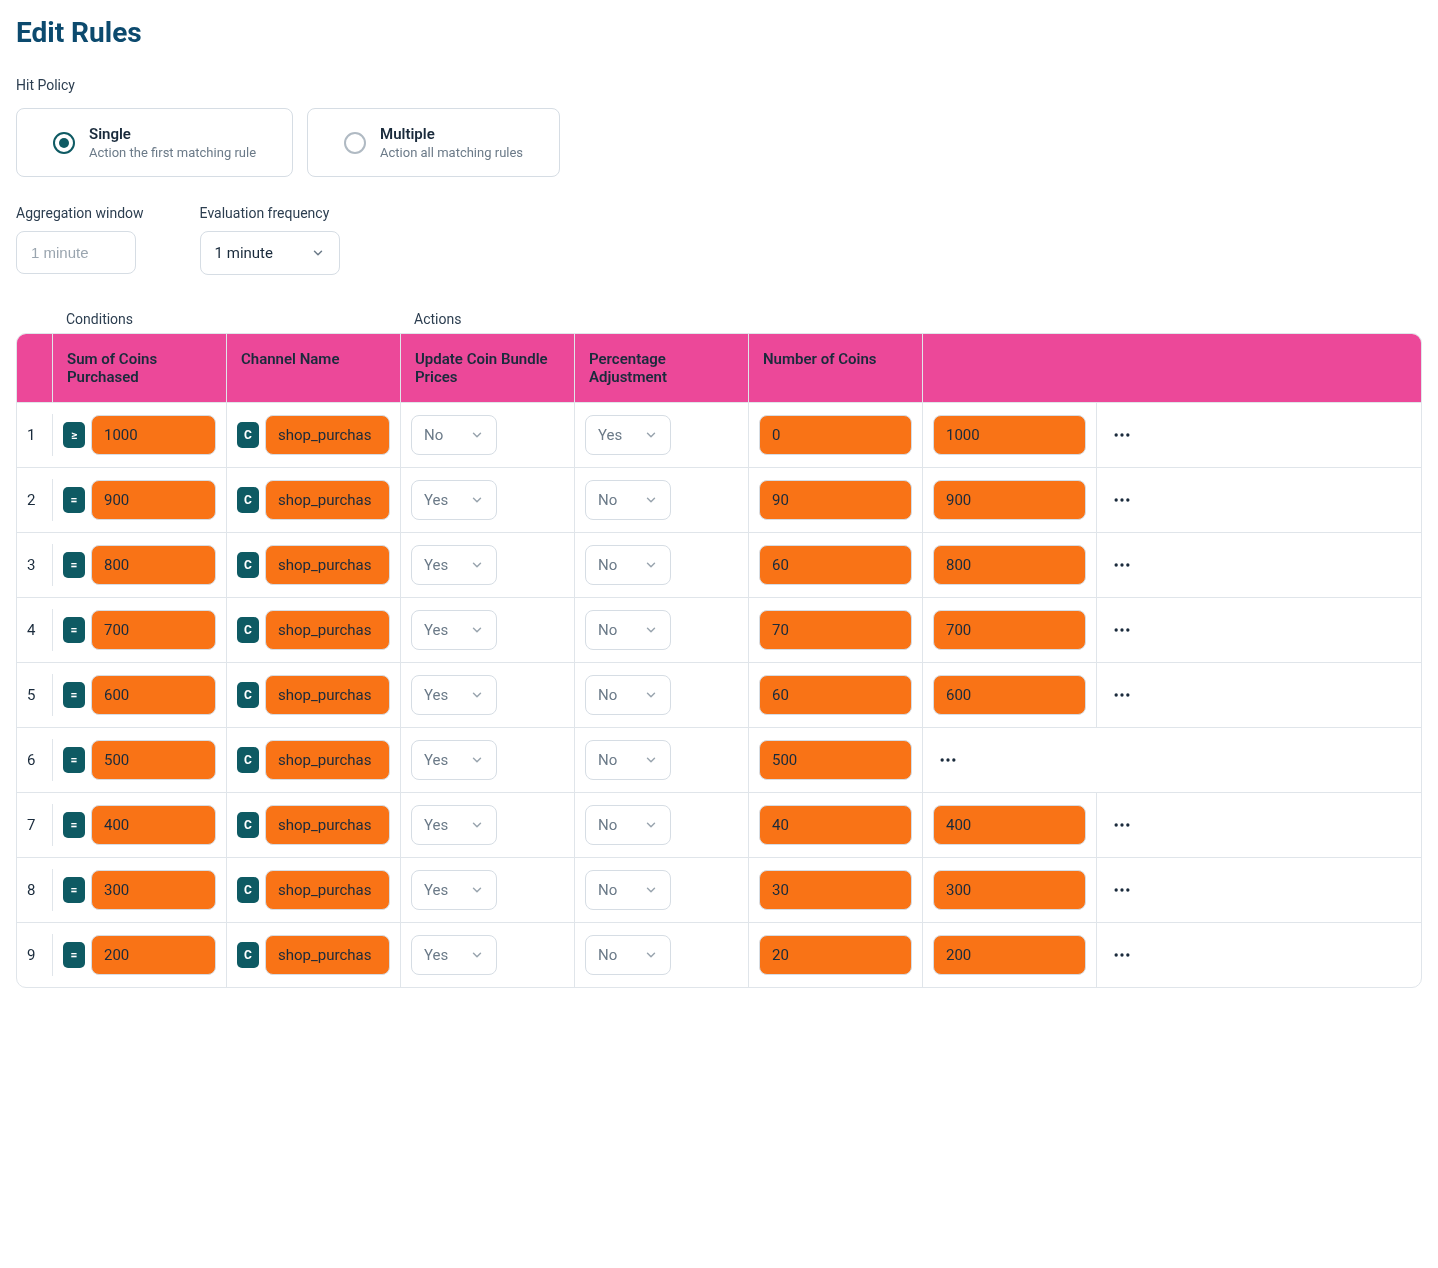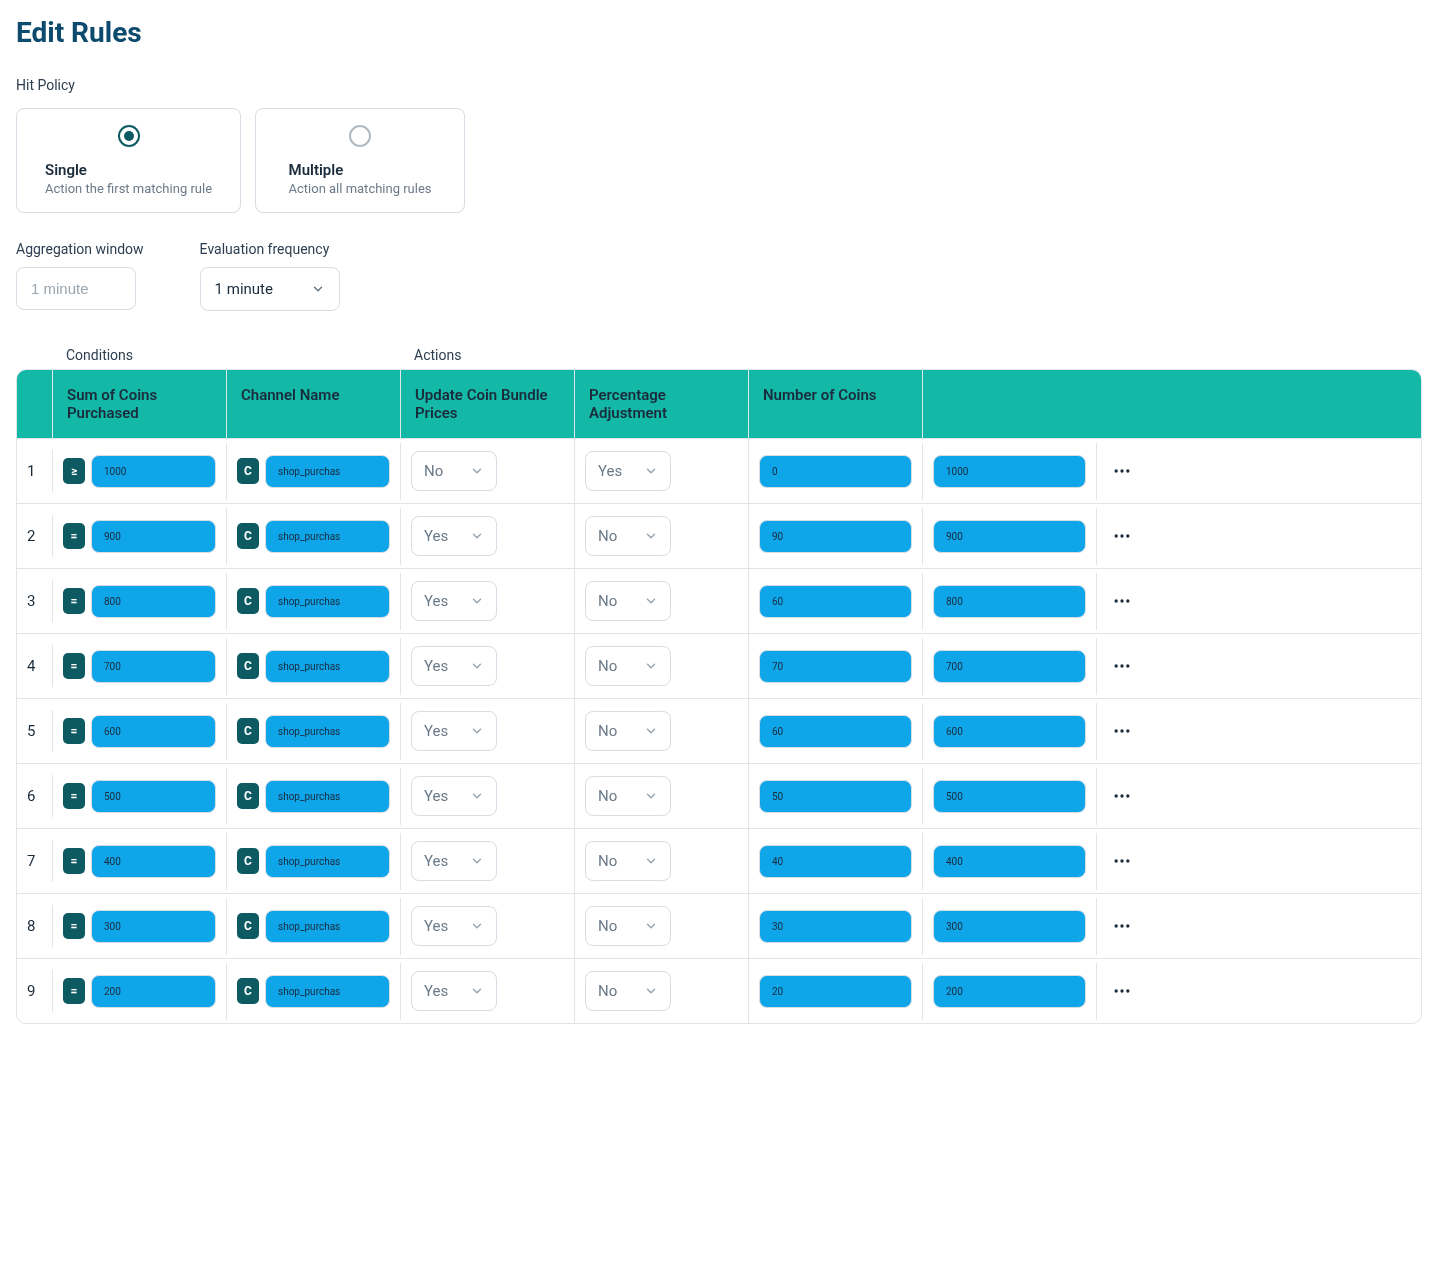--- a/index.html
+++ b/index.html
@@ -22,27 +22,26 @@
       margin-bottom: 15px;
     }
     .hit-policy-group {
       display: flex;
       gap: 14px;
       margin-bottom: 28px;
     }
     .radio-card {
       border: 1px solid #d6dde4;
       border-radius: 8px;
-      padding: 16px 28px;
+      padding: 16px 36px;
       display: flex;
       align-items: center;
       gap: 14px;
       cursor: pointer;
       min-width: 210px;
-      flex-direction: column;
     }
     .radio-outer {
       width: 22px; height: 22px;
       border: 2px solid #b0bac3;
       border-radius: 50%;
       display: flex;
       align-items: center;
       justify-content: center;
       flex-shrink: 0;
     }
@@ -110,21 +109,21 @@
     .group-headers .cond { width: 348px; }
     .group-headers .act { }
 
     .table {
       border: 1px solid #e0e5ea;
       border-radius: 10px;
       overflow: hidden;
     }
     .thead {
       display: flex;
-      background: #14b8a6;
+      background: #ec4899;
       border-bottom: 1px solid #e0e5ea;
     }
     .th, .td {
       border-right: 1px solid #e0e5ea;
       padding: 16px 14px;
       font-size: 15px;
     }
     .th { font-weight: 600; color: #1a2b3c; }
     .th:last-child, .td:last-child { border-right: none; }
 
@@ -154,28 +153,28 @@
       align-items: center;
       justify-content: center;
       font-size: 12px;
       font-weight: 700;
       flex-shrink: 0;
     }
     .cell-input {
       border: 1px solid #d6dde4;
       border-radius: 8px;
       padding: 10px 12px;
-      font-size: 10px;
+      font-size: 15px;
       width: 100%;
       min-width: 0;
       overflow: hidden;
       white-space: nowrap;
       text-overflow: clip;
       color: #1a2b3c;
-      background: #0ea5e9;
+      background: #f97316;
     }
     .cell-select {
       border: 1px solid #d6dde4;
       border-radius: 8px;
       padding: 10px 12px;
       font-size: 15px;
       width: 86px;
       display: flex;
       align-items: center;
       justify-content: space-between;
@@ -501,23 +500,20 @@
         <div class="td col-act2">
           <div class="cell-select">
             <span>No</span>
             <span class="chev">
               <svg width="14" height="14" viewBox="0 0 24 24" fill="none" stroke="#9aa5af" stroke-width="2.5" stroke-linecap="round" stroke-linejoin="round">
                 <polyline points="6 9 12 15 18 9"></polyline>
               </svg>
             </span>
           </div>
         </div>
-        <div class="td col-act3">
-          <div class="cell-input">50</div>
-        </div>
         <div class="td col-act4">
           <div class="cell-input">500</div>
         </div>
         <div class="td col-menu">
           <div class="more-btn"><span><svg width="20" height="20" viewBox="0 0 24 24" fill="#1a2b3c">
                 <circle cx="5" cy="12" r="2"></circle>
                 <circle cx="12" cy="12" r="2"></circle>
                 <circle cx="19" cy="12" r="2"></circle>
               </svg></span></div>
         </div>

